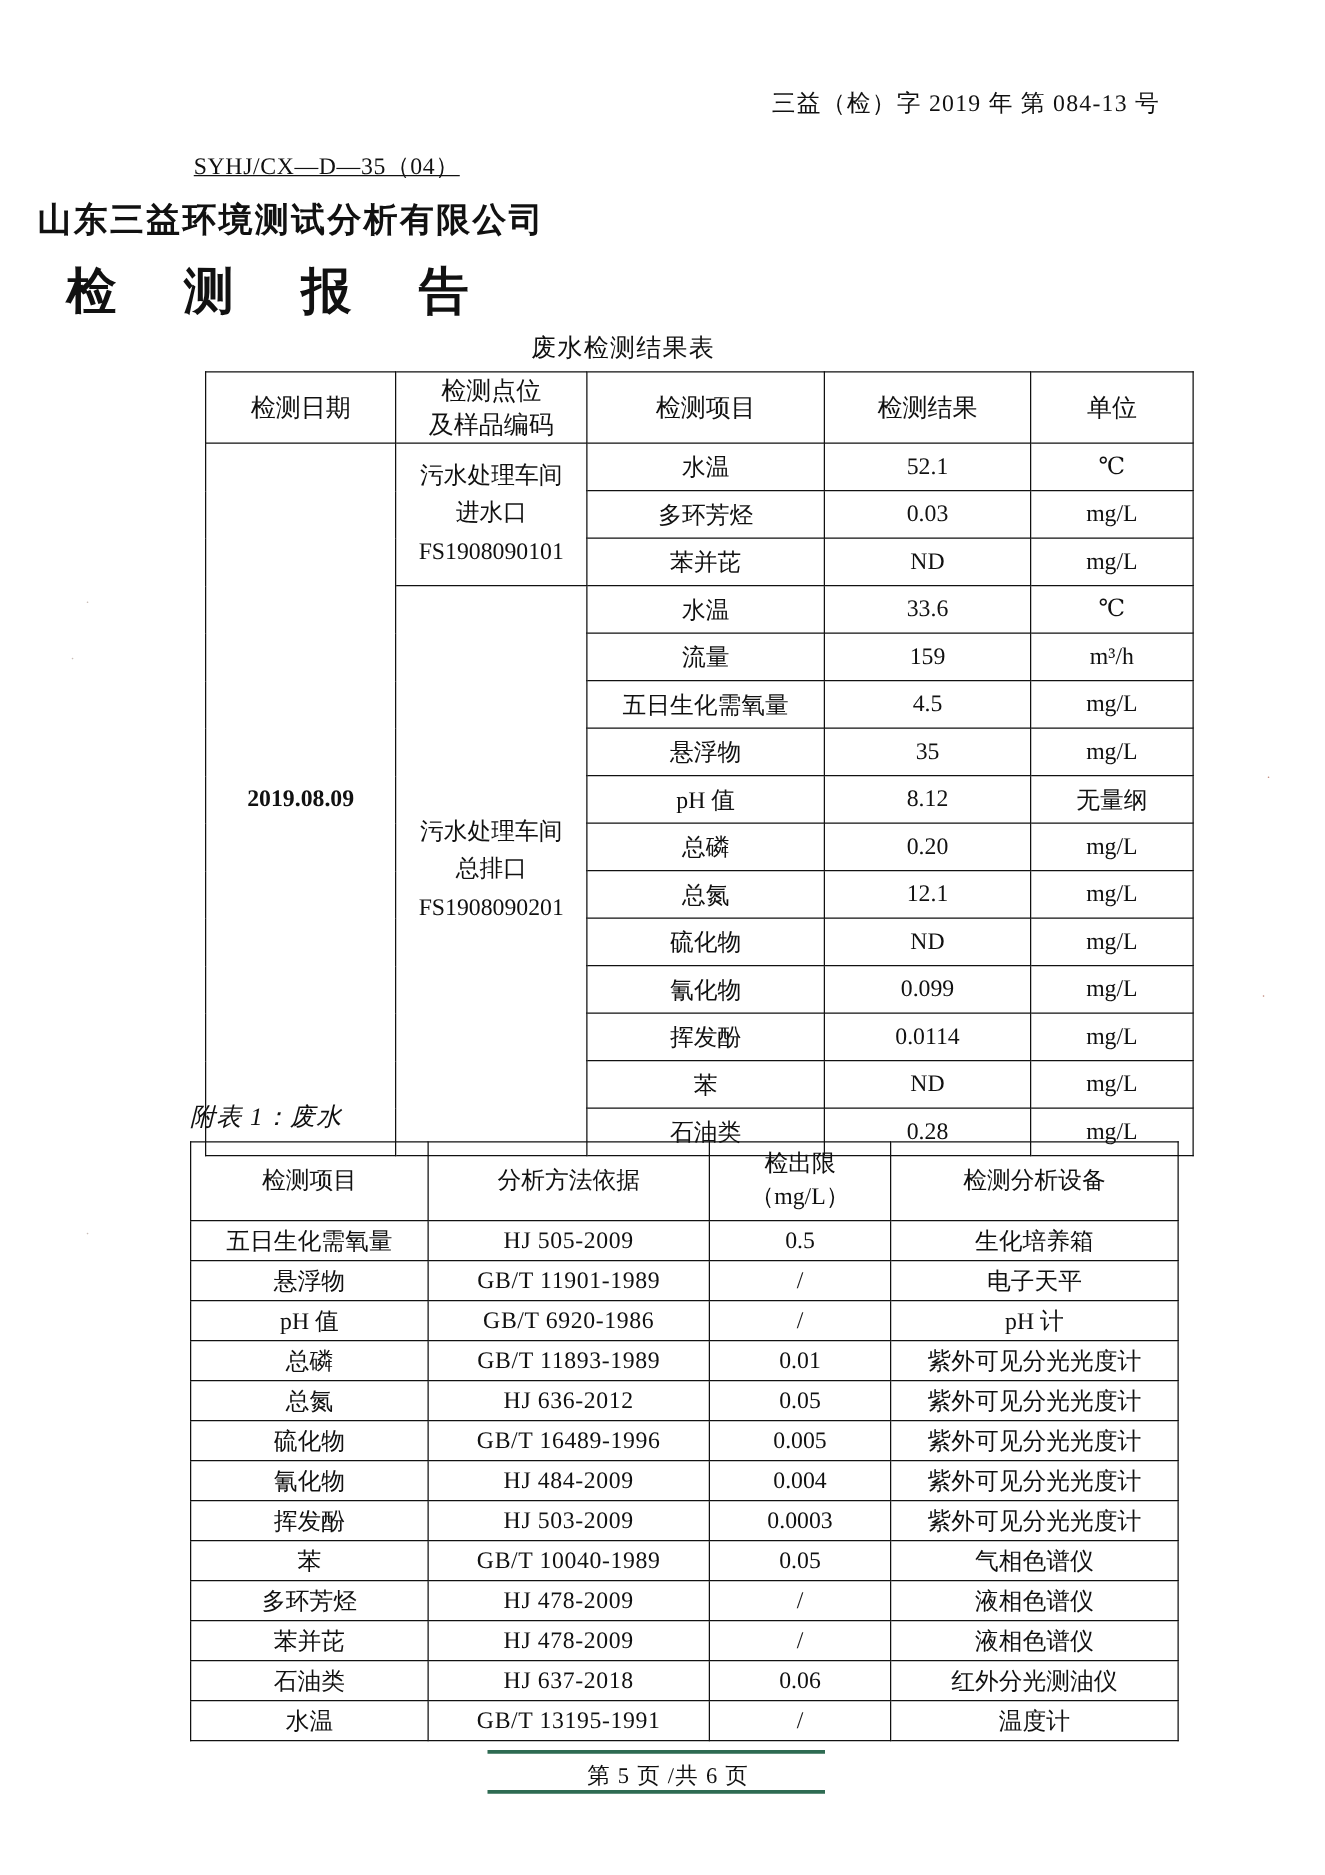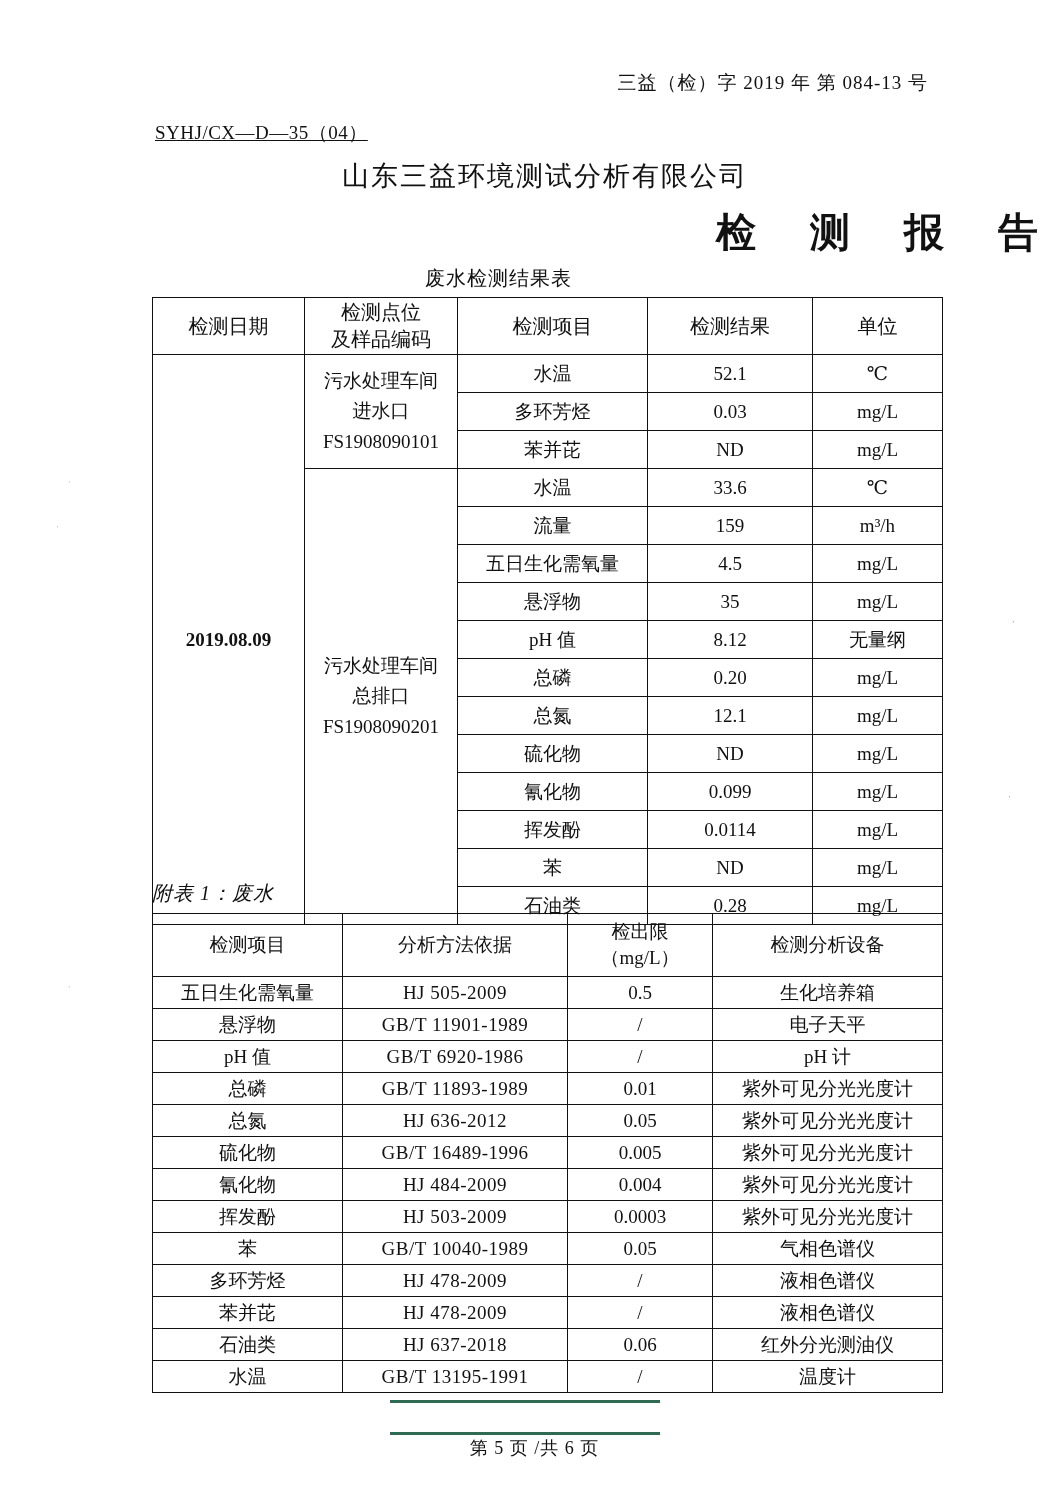--- a/index.html
+++ b/index.html
@@ -38,32 +38,33 @@
     font-size: 19px;
     letter-spacing: 0.5px;
     white-space: nowrap;
     text-decoration: underline;
   }
   .company {
     position: absolute;
     top: 158px;
     left: 0;
     width: 1060px;
-    text-align: center;
+    text-align: left;
     font-size: 27px;
     letter-spacing: 2px;
     padding-left: 30px;
     box-sizing: border-box;
+    font-weight: bold;
   }
   .report-title {
     position: absolute;
     top: 205px;
     left: 0;
     width: 1060px;
-    text-align: right;
+    text-align: left;
     font-size: 40px;
     font-weight: bold;
     letter-spacing: 22px;
     padding-left: 53px;
     box-sizing: border-box;
   }
   .table-caption {
     position: absolute;
     top: 265px;
     left: 0;
@@ -74,21 +75,21 @@
     box-sizing: border-box;
   }
   
   table {
     border-collapse: collapse;
     table-layout: fixed;
   }
   .t-main {
     position: absolute;
     top: 297px;
-    left: 152px;
+    left: 164px;
     width: 790px;
   }
   .t-main td, .t-main th {
     border: 1px solid #111;
     text-align: center;
     vertical-align: middle;
     font-size: 19px;
     padding: 0;
     height: 37px;
   }
@@ -148,21 +149,20 @@
   .footer {
     position: absolute;
     top: 1408px;
     left: 0;
     width: 1060px;
     text-align: center;
     font-size: 18px;
     letter-spacing: 1px;
     padding-left: 9px;
     box-sizing: border-box;
-    margin-top: 28px;
   }
   .footer-rule {
     position: absolute;
     top: 1400px;
     left: 390px;
     width: 270px;
     height: 3px;
     background: #2e6b52;
   }
   .footer-rule2 {

